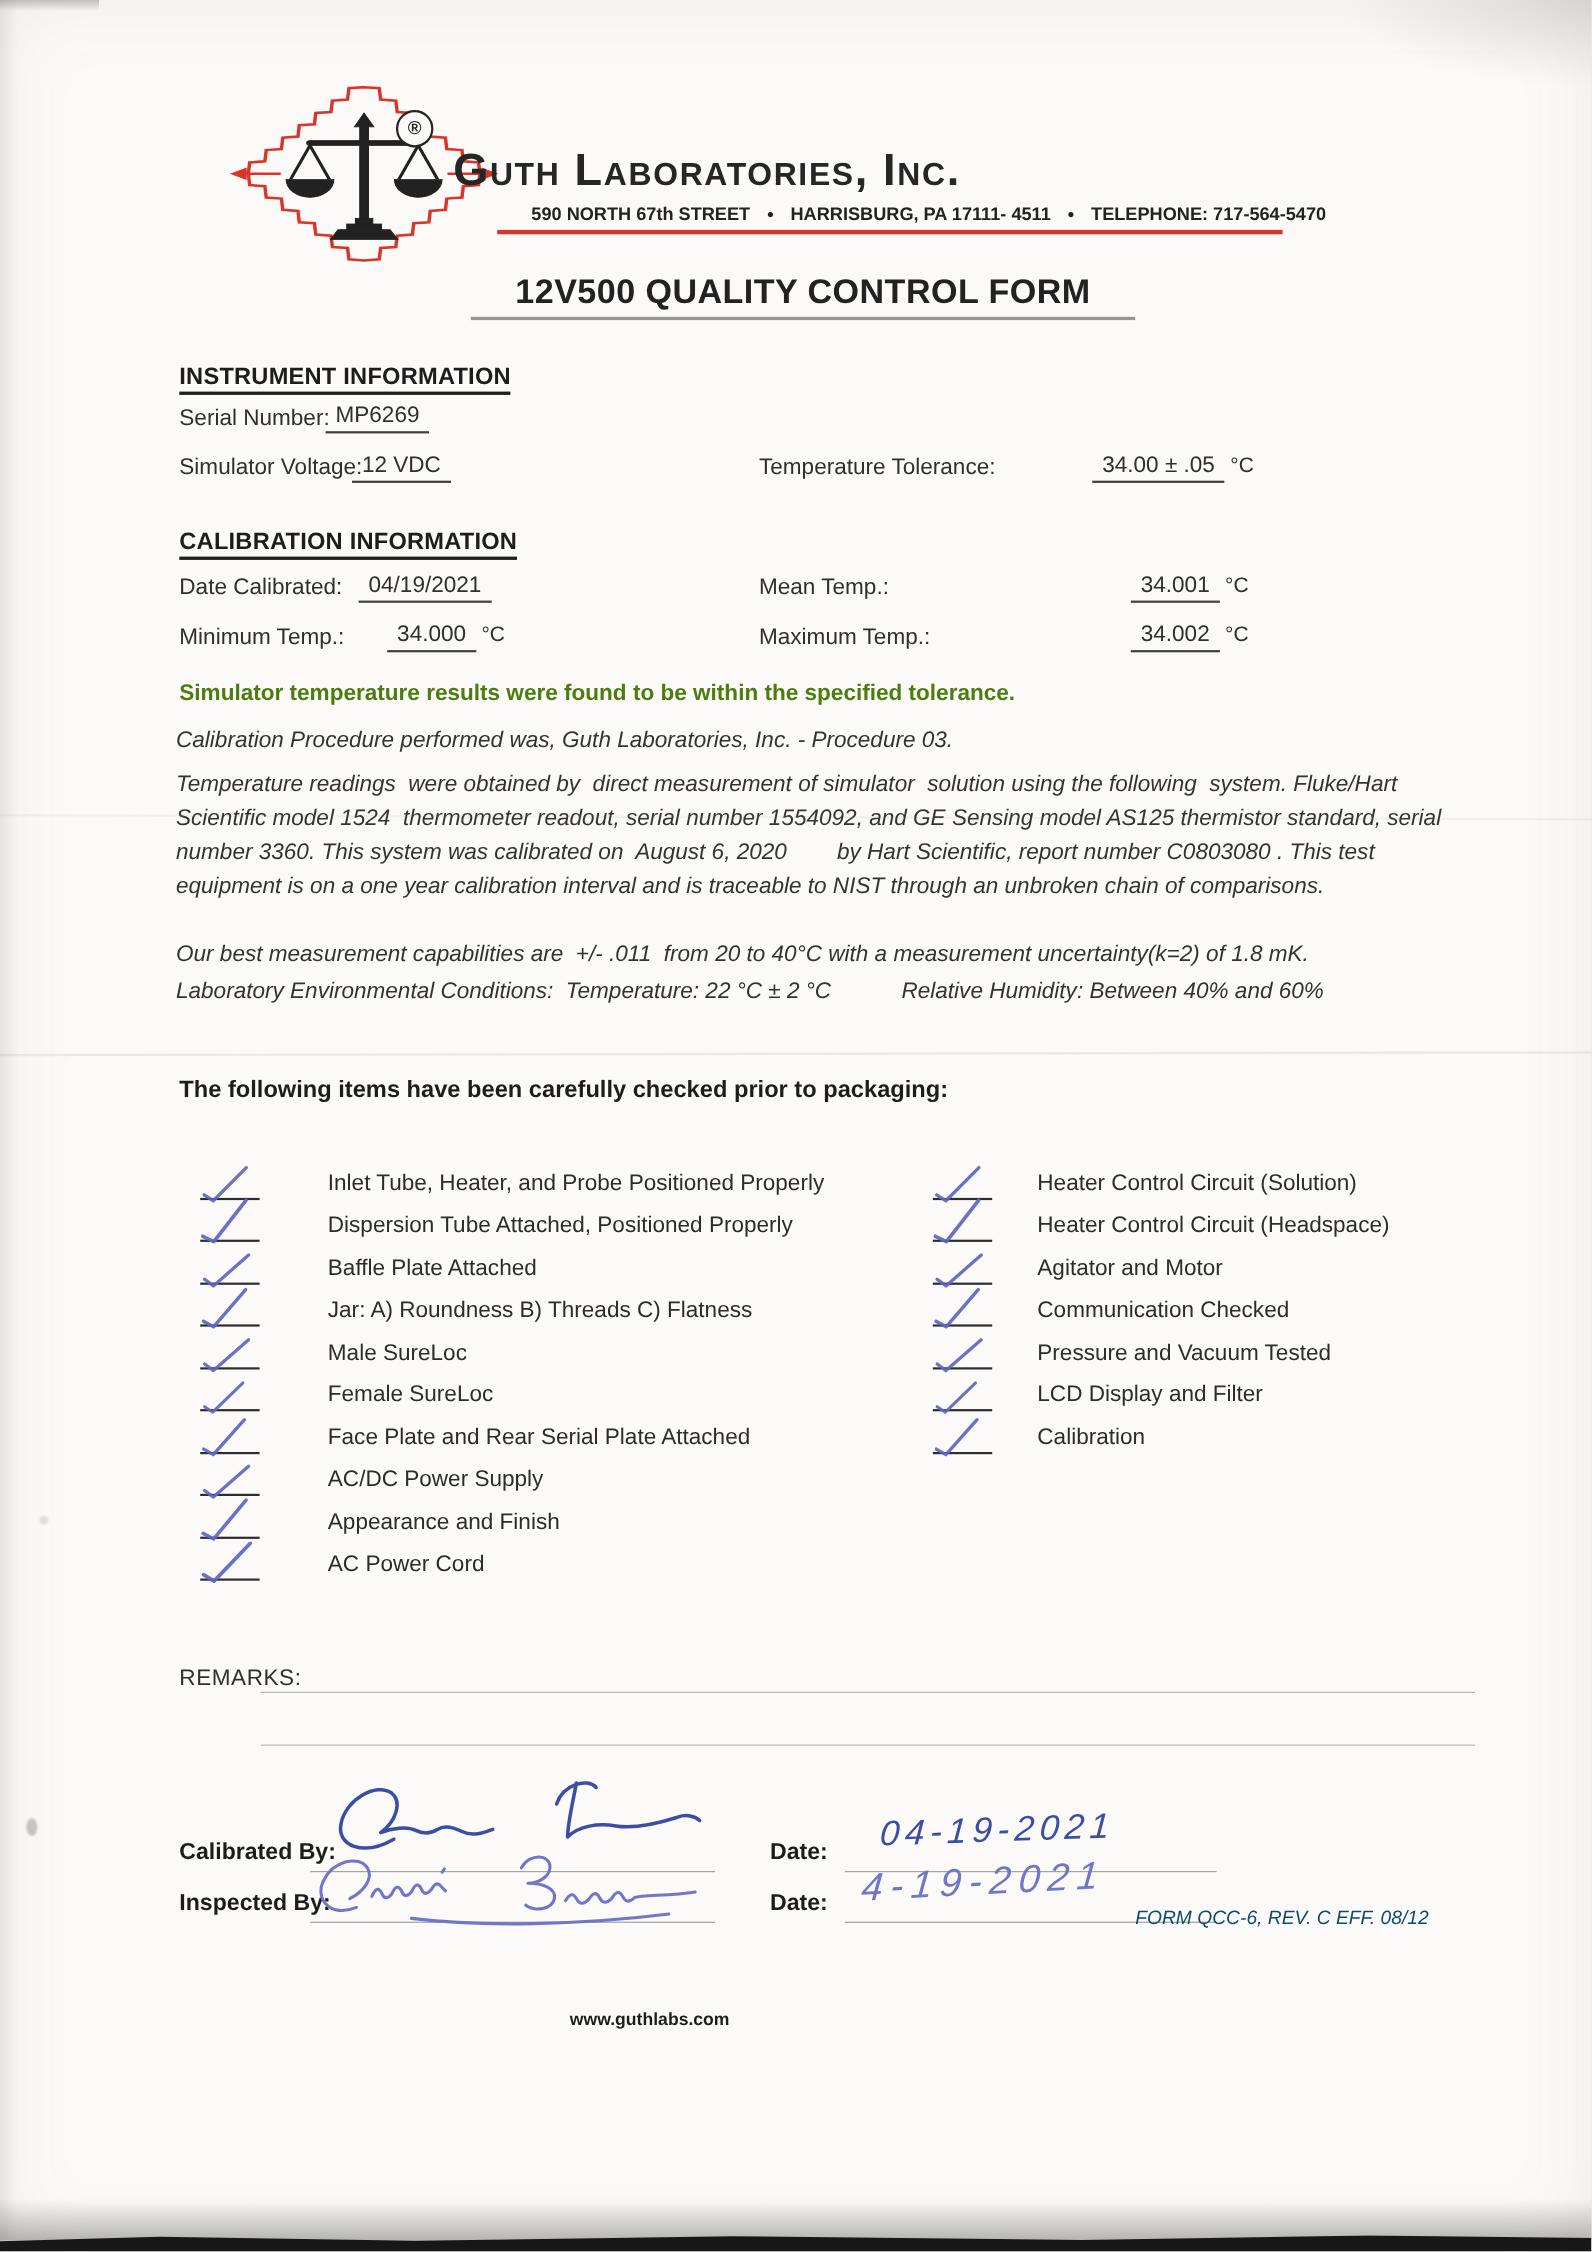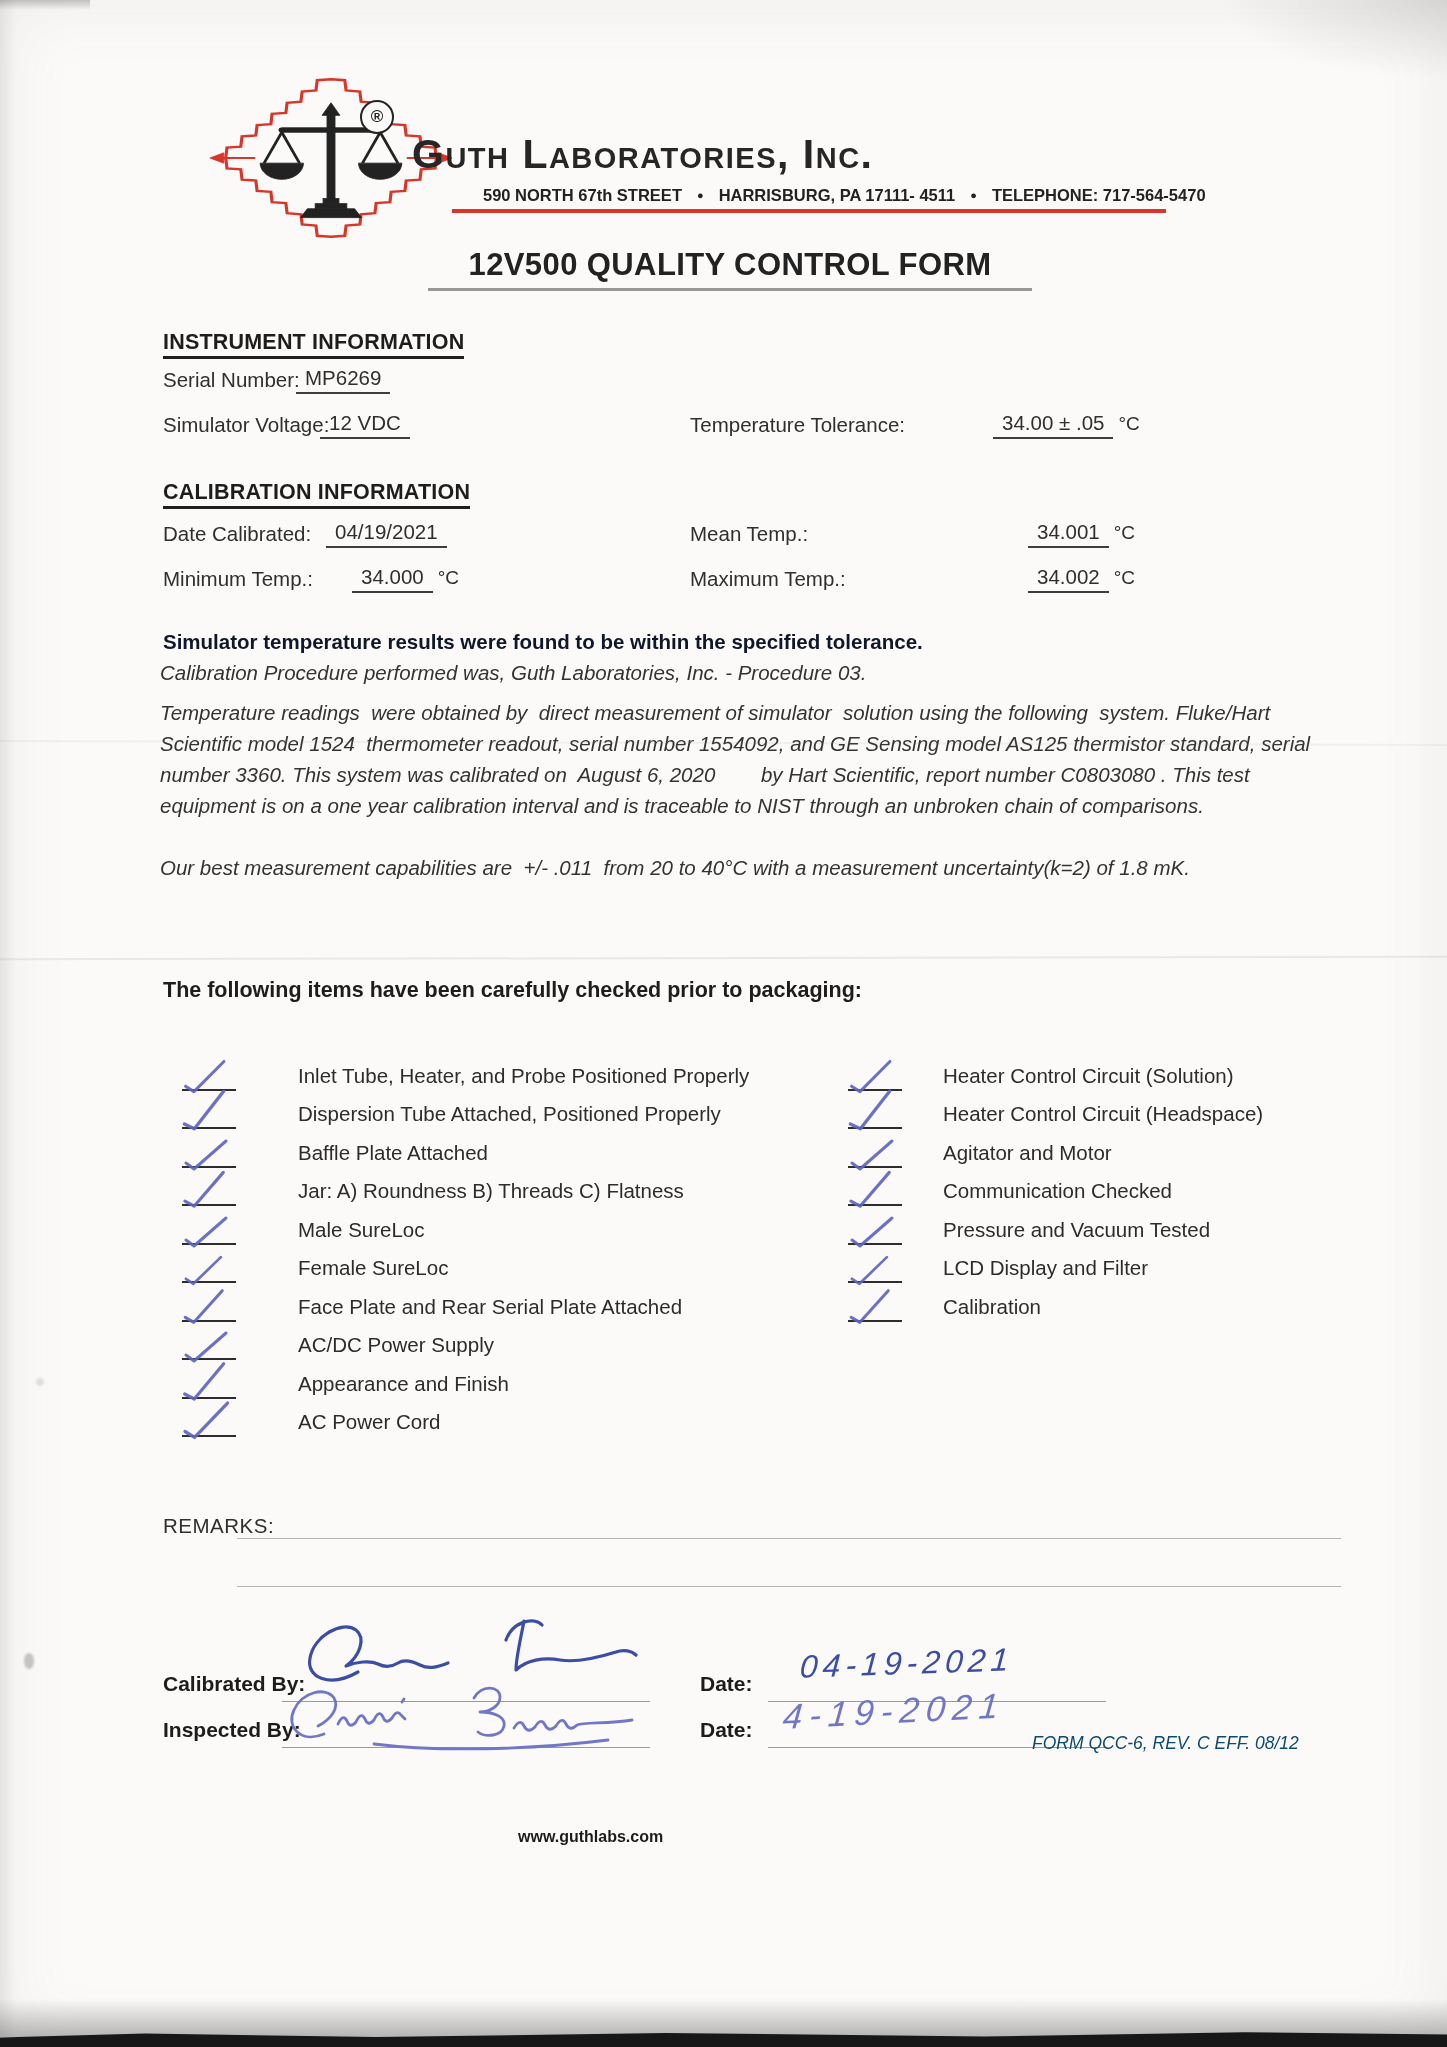--- a/index.html
+++ b/index.html
@@ -33,21 +33,21 @@
   
   #form-title{position:absolute;left:428px;top:247px;width:604px;text-align:center;
     font-size:31px;font-weight:bold;letter-spacing:.4px;color:#222;
     padding-bottom:5px;border-bottom:3px solid #979797;}
   .sec-h{position:absolute;font-weight:bold;font-size:21.5px;color:#1d1d1d;letter-spacing:.2px;
     border-bottom:3px solid #1f1f1f;padding-bottom:1px;}
   .flabel{position:absolute;font-size:20.5px;white-space:nowrap;}
   .fv{position:absolute;font-size:20.5px;white-space:nowrap;}
   .fv .u{display:inline-block;border-bottom:2px solid #3e3e3e;padding:0 9px 2px;}
   .fv .deg{margin-left:5px;font-size:19px;}
-  #statement{position:absolute;left:163px;top:618px;font-size:20.5px;font-weight:bold;color:#0f172a;margin-top:12px;}
+  #statement{position:absolute;left:163px;top:618px;font-size:20.5px;font-weight:bold;color:#4d7c0f;}
   .para{position:absolute;left:160px;width:1158px;font-style:italic;font-size:20.5px;
     line-height:31px;color:#333;white-space:pre-wrap;}
   #envline{position:absolute;left:160px;top:889px;width:1190px;font-style:italic;font-size:20.5px;
     display:flex;gap:64px;color:#333;white-space:pre-wrap;}
   
   #chk-heading{position:absolute;left:163px;top:978px;font-size:21.5px;font-weight:bold;color:#1d1d1d;}
   .col{position:absolute;}
   .chkrow{display:flex;align-items:flex-end;height:38.5px;text-align:center;}
   .chk{position:relative;width:54px;height:30px;border-bottom:2.5px solid #2d2d2d;flex:none;}
   .chk svg{position:absolute;left:2px;bottom:-7px;overflow:visible;transform-origin:10% 90%;}
@@ -148,20 +148,24 @@
   </div>
   <div class="flabel" style="left:690px;top:567px;">Maximum Temp.:</div>
   <div class="fv" style="left:1028px;top:565px;">
     <span class="u">34.002</span><span class="deg">°C</span>
   </div>
 
   <div id="statement">Simulator temperature results were found to be within the specified tolerance.</div>
   <div class="para" style="top:657px;">Calibration Procedure performed was, Guth Laboratories, Inc. - Procedure 03.</div>
   <div class="para" style="top:697px;">Temperature readings  were obtained by  direct measurement of simulator  solution using the following  system. Fluke/Hart Scientific model 1524  thermometer readout, serial number 1554092, and GE Sensing model AS125 thermistor standard, serial number 3360. This system was calibrated on  August 6, 2020        by Hart Scientific, report number C0803080 . This test equipment is on a one year calibration interval and is traceable to NIST through an unbroken chain of comparisons.</div>
   <div class="para" style="top:852px;">Our best measurement capabilities are  +/- .011  from 20 to 40°C with a measurement uncertainty(k=2) of 1.8 mK.</div>
+  <div id="envline">
+    <span>Laboratory Environmental Conditions:  Temperature: 22 °C ± 2 °C</span>
+    <span>Relative Humidity: Between 40% and 60%</span>
+  </div>
 
   <div id="chk-heading">The following items have been carefully checked prior to packaging:</div>
 
   <div class="col" id="col-left" style="left:182px;top:1052px;">
     <div class="chkrow">
       <span class="chk">
           <svg width="46" height="34" viewBox="0 0 46 34">
             <polyline points="2,24 10,30 42,2"></polyline>
           </svg>
         </span>

